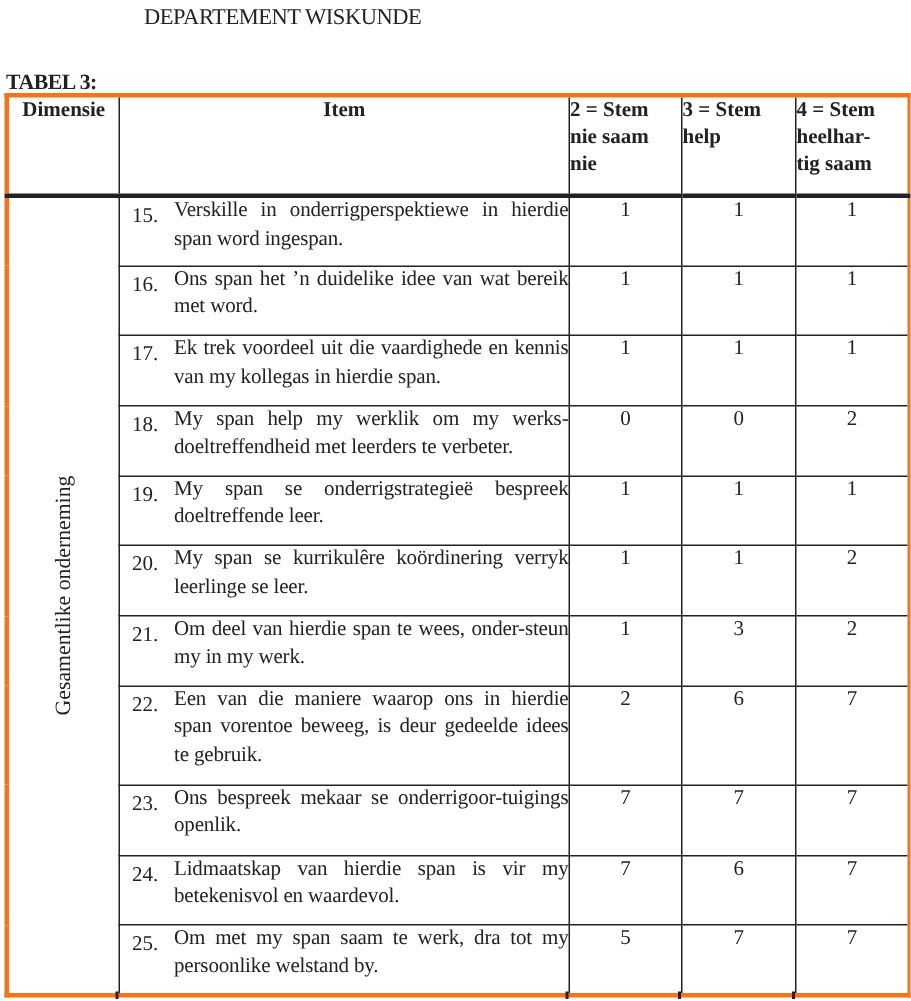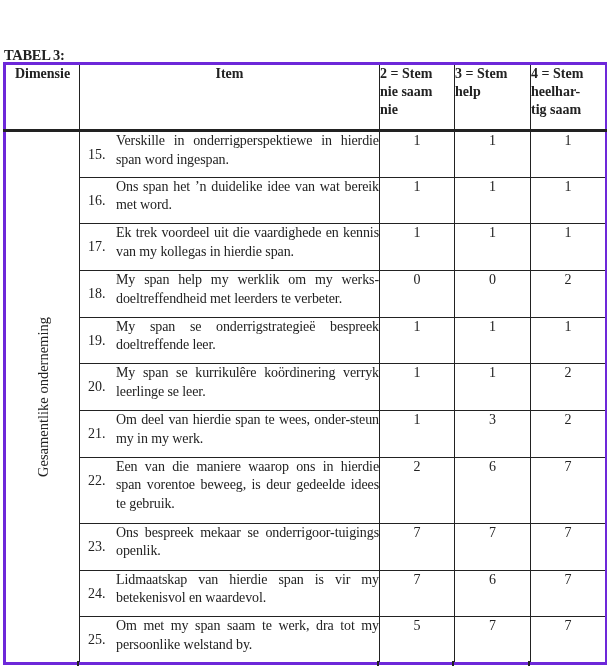--- a/index.html
+++ b/index.html
@@ -25,61 +25,62 @@
     position: absolute; left: 3px; top: 62px;
     border-collapse: collapse;
     table-layout: fixed;
     width: 602px;
   }
   table.data td, table.data th {
     border: 1.3px solid #222222;
     padding: 0;
     vertical-align: top;
   }
-  table.data { border: 3px solid #6d28d9; }
+  table.data { border: 3px solid #f97316; }
   col.c-dim { width: 75px; }
   col.c-item { width: 300px; }
   col.c-v1 { width: 75px; }
   col.c-v2 { width: 76px; }
   col.c-v3 { width: 76px; }
 
   th { font-weight: bold; font-size: 14px; line-height: 18px; }
   th.h-dim, th.h-item { vertical-align: middle; text-align: center; }
   th.h-val { text-align: left; vertical-align: top; padding-top: 4px; }
   tr.header-row { height: 67px; }
   tr.header-row th { border-bottom: 3px solid #222222; }
 
   td.dim-cell { position: relative; vertical-align: middle; }
   .dim-label {
     position: absolute; left: 50%; top: 50%;
     transform: translate(-50%, -50%) rotate(-90deg);
     white-space: nowrap; font-size: 14.5px;
   }
 
   td.item-cell { position: relative; padding: 4px 8px 4px 0; }
-  .item-num { position: absolute; left: 8px; top: 14px; font-size: 14px; line-height: 18.5px; text-align: center; }
+  .item-num { position: absolute; left: 8px; top: 4px; font-size: 14px; line-height: 18.5px; text-align: center; }
   .item-text {
     margin-left: 36px; font-size: 14px; line-height: 18.5px;
     text-align: justify; letter-spacing: -0.1px;
   }
   td.val-cell { text-align: center; font-size: 14px; line-height: 18.5px; padding-top: 4px; }
 
   tr.r { height: 46.7px; }
   tr.r.tall { height: 66px; margin-left: 28px; }
 
   .overhang {
     position: absolute; top: 661px; width: 1.5px; height: 5px; background: #222222;
   }
 </style>
 </head>
 <body>
 
 <div class="title-block">
   <span class="title-label">TABEL 3:</span>
   <div class="title-text">
+    <span class="title-line2">DEPARTEMENT WISKUNDE</span>
   </div>
 </div>
 
 <table class="data">
   <colgroup>
     <col class="c-dim">
       <col class="c-item">
       <col class="c-v1">
       <col class="c-v2">
       <col class="c-v3">

